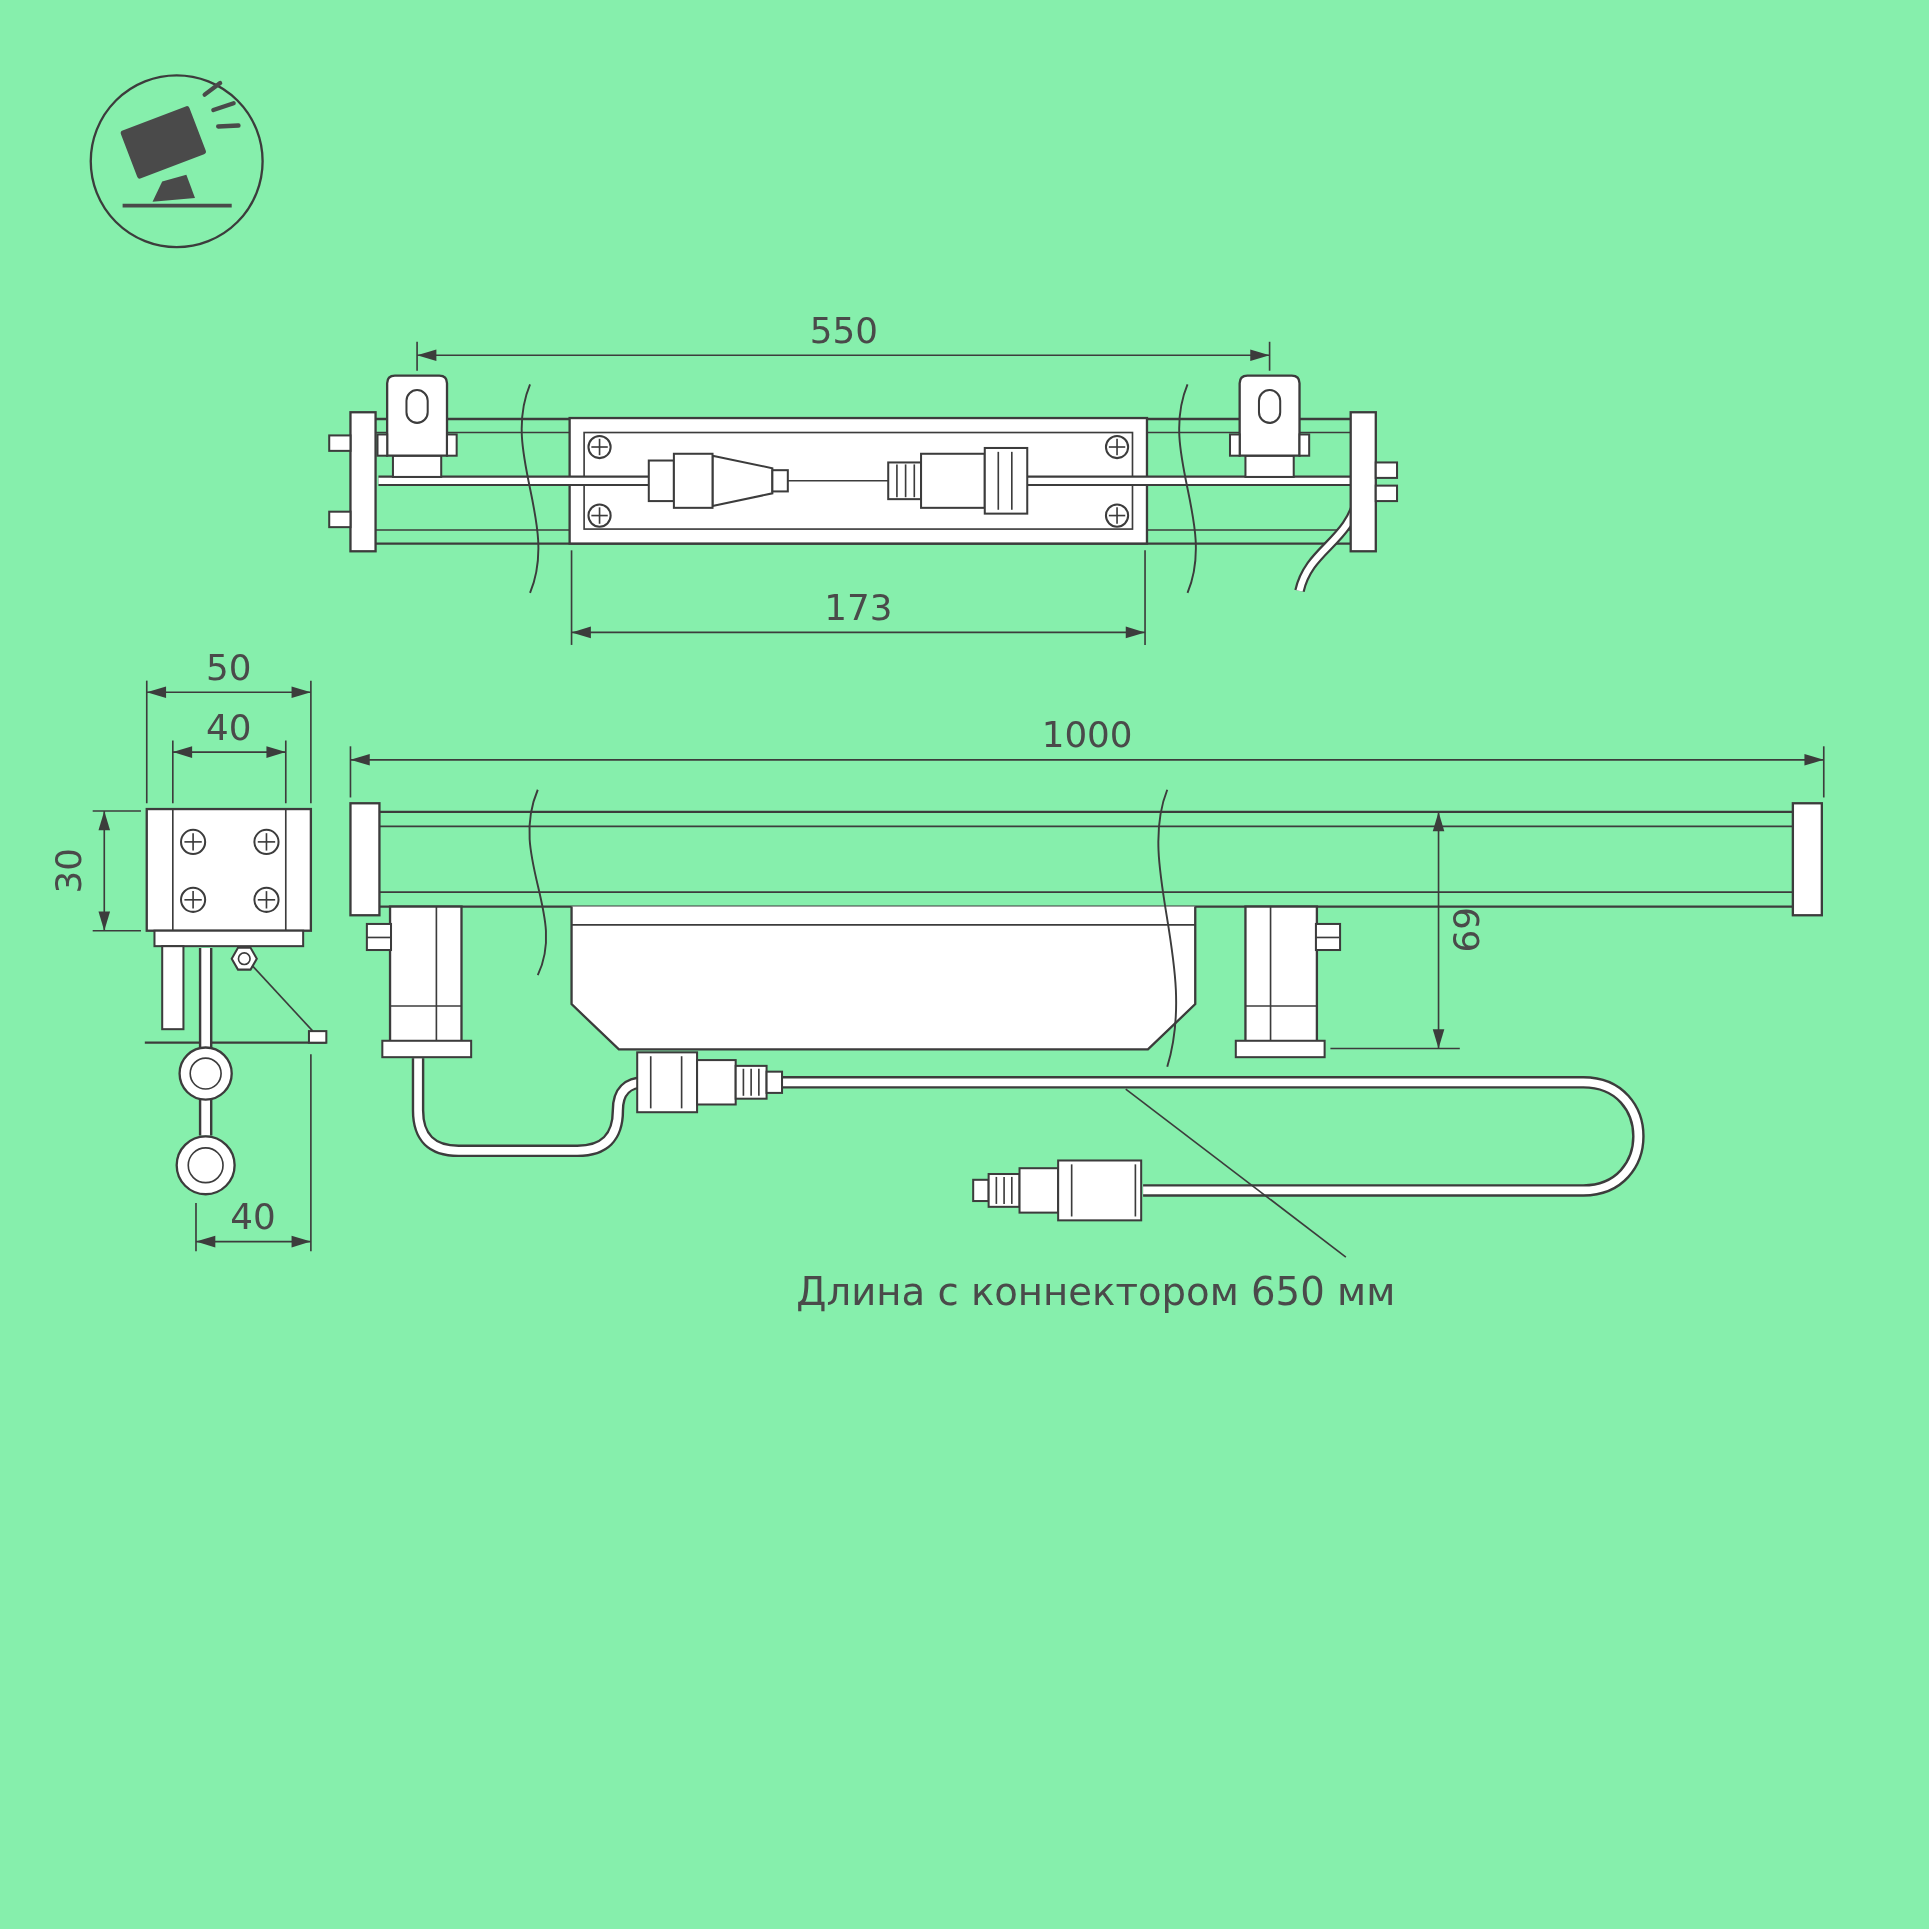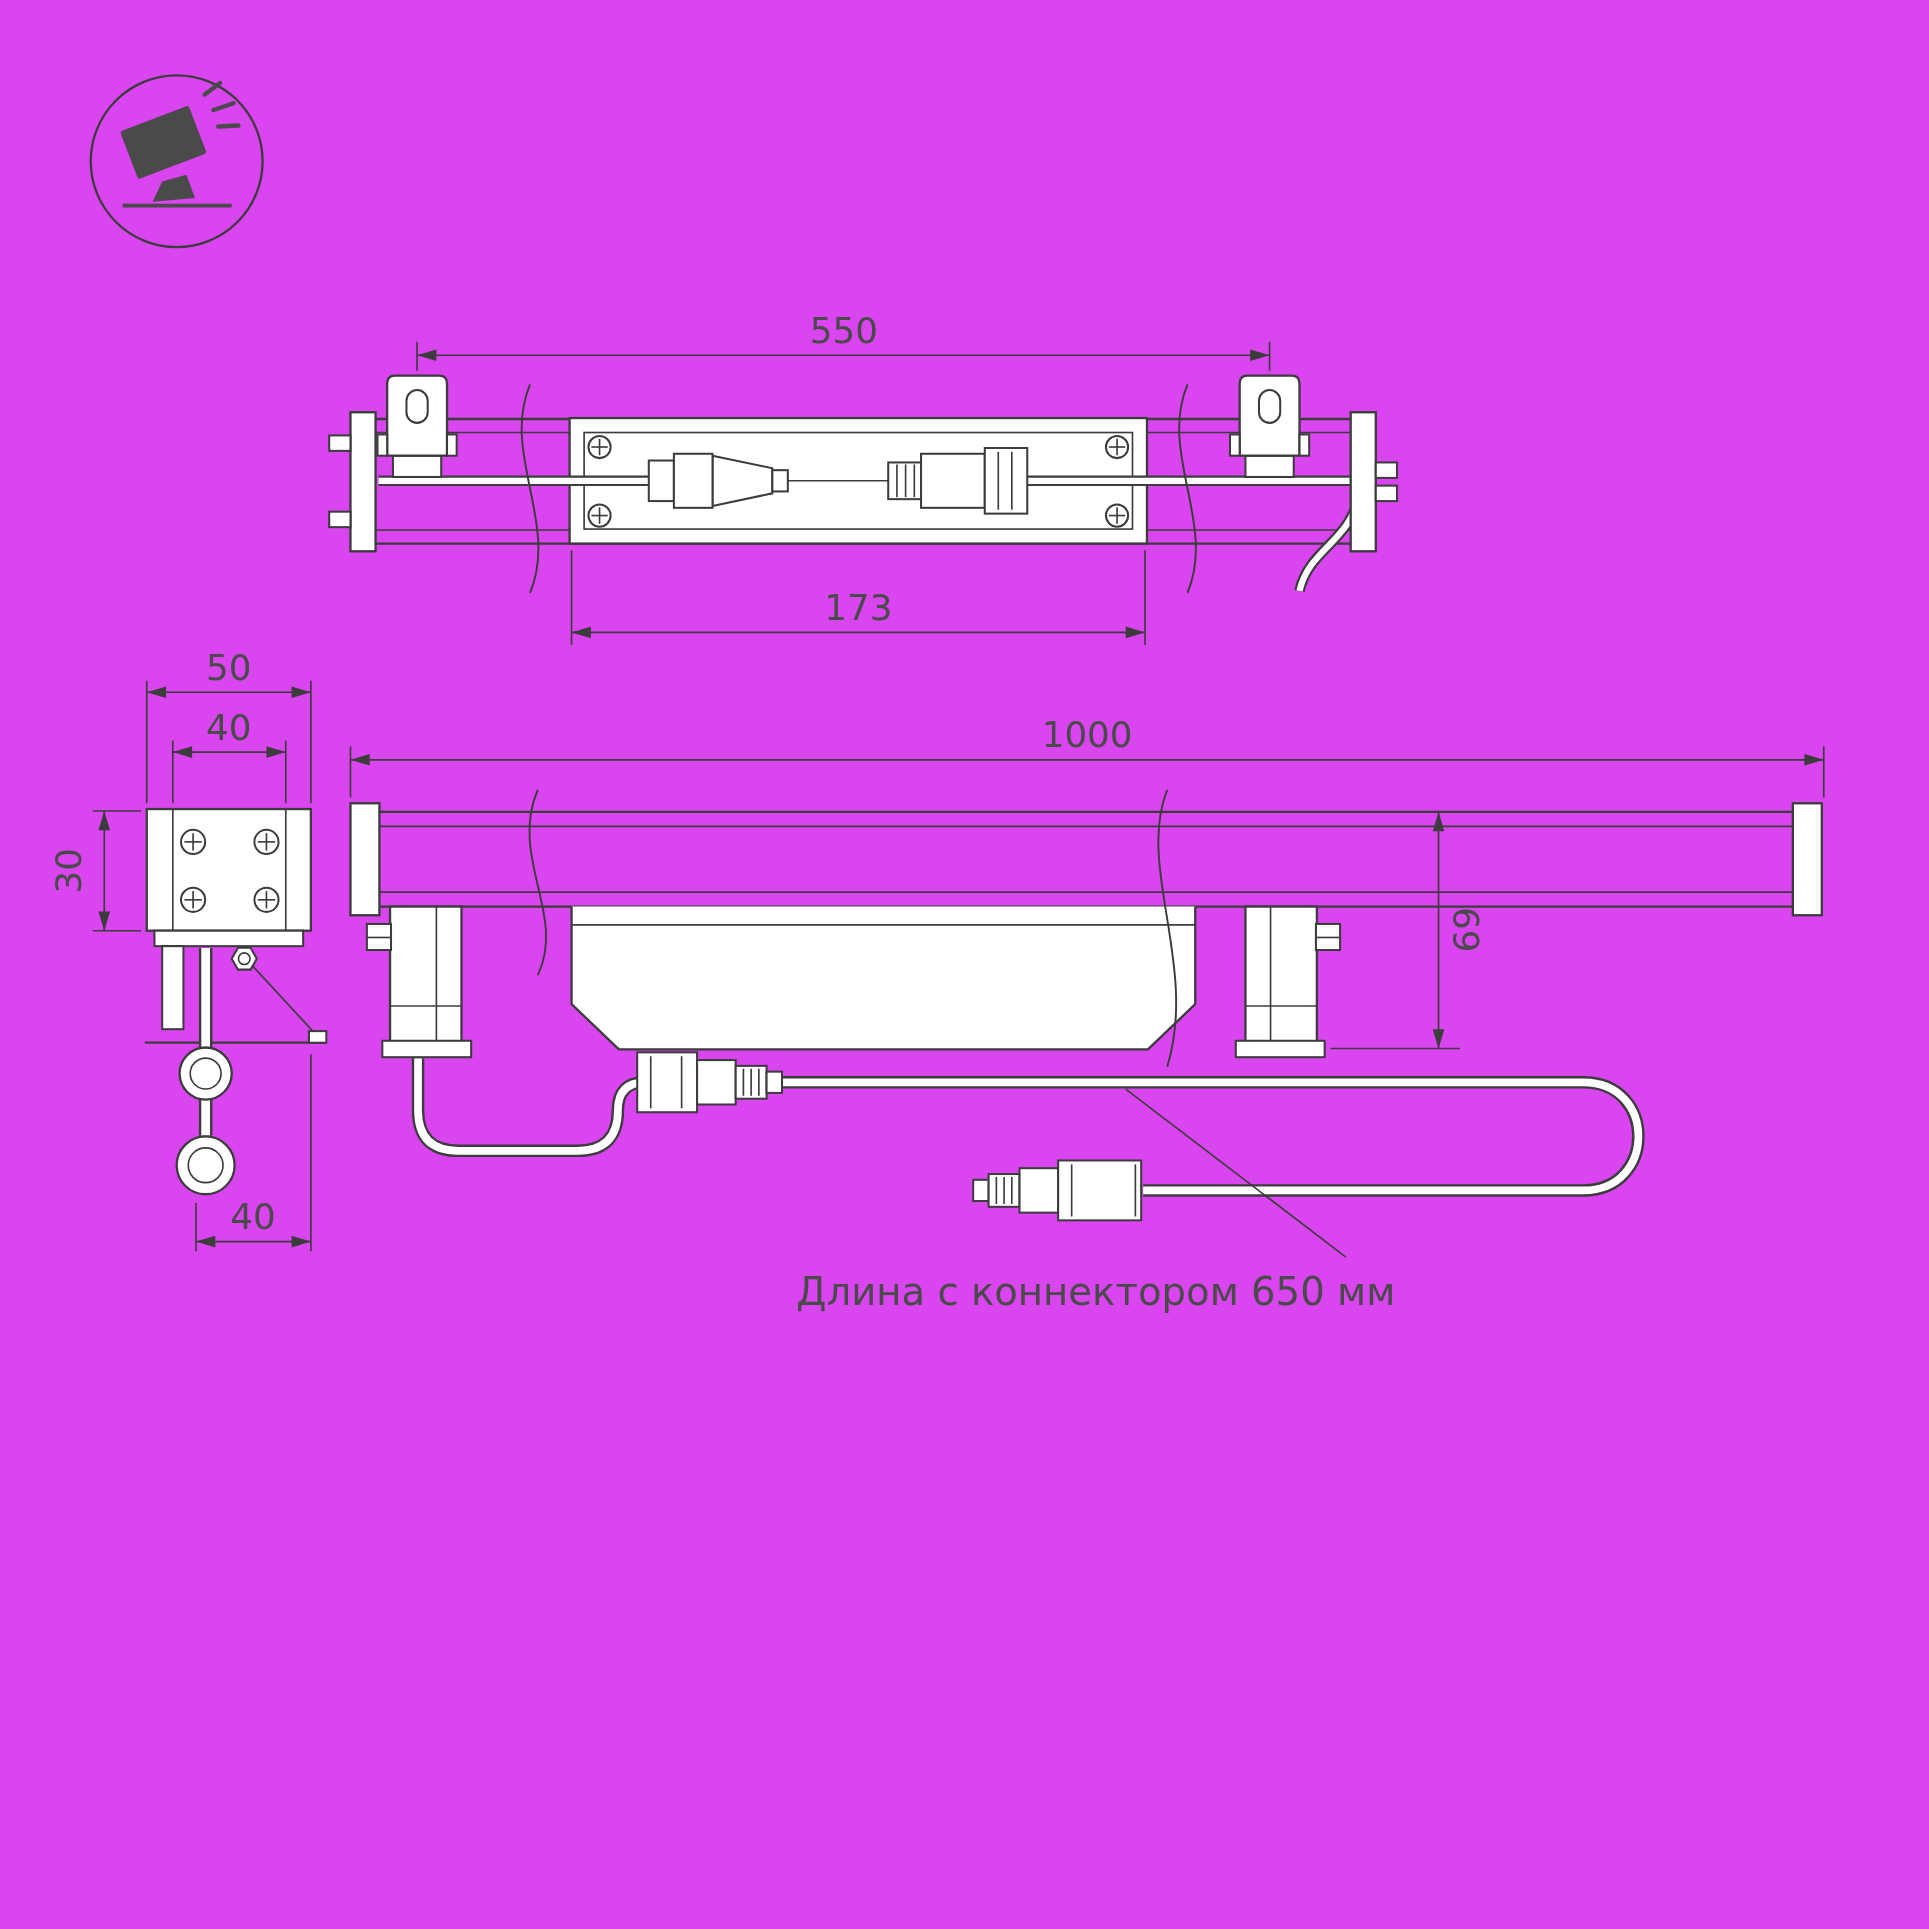--- a/index.html
+++ b/index.html
@@ -1,16 +1,16 @@
 <!DOCTYPE html>
 <html><head>
 <meta charset="utf-8">
 <style>
   html,body { margin:0; padding:0; background:#ffffff; }
-  .canvas { width:1929px; height:1929px; position:relative; background:#d946ef; overflow:hidden; }
+  .canvas { width:1929px; height:1929px; position:relative; background:#86efac; overflow:hidden; }
   svg { display:block; }
   .ln   { stroke:#3c3c3c; stroke-width:2.4; fill:none; }
   .lnf  { stroke:#3c3c3c; stroke-width:2.4; fill:#ffffff; }
   .ln2  { stroke:#3c3c3c; stroke-width:1.7; fill:none; }
   .ln2f { stroke:#3c3c3c; stroke-width:2.1; fill:#ffffff; }
   .dim  { stroke:#3c3c3c; stroke-width:1.7; fill:none; }
   .tubeo{ stroke:#3c3c3c; fill:none; }
   .tubei{ stroke:#ffffff; fill:none; }
   .brk  { stroke:#3c3c3c; stroke-width:2; fill:none; }
   .dimtxt { font-family:"DejaVu Sans", sans-serif; font-size:37px; fill:#4a4a4a; text-anchor:middle; }

